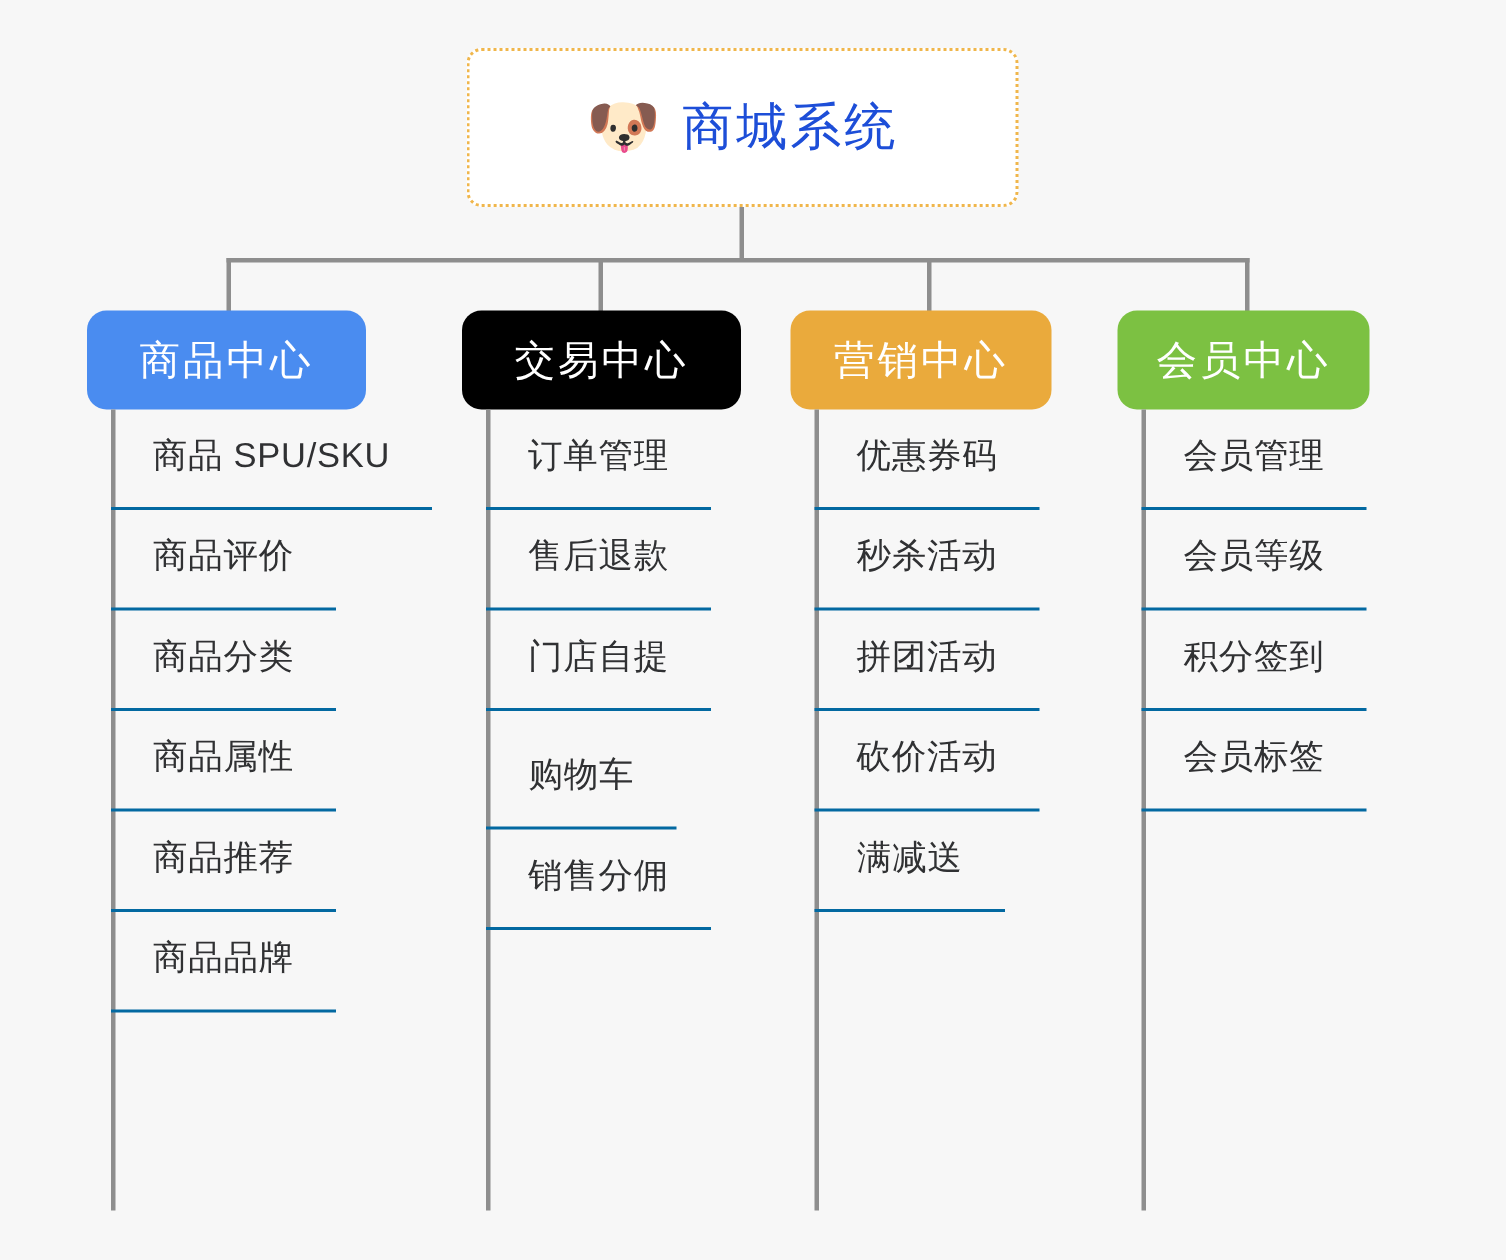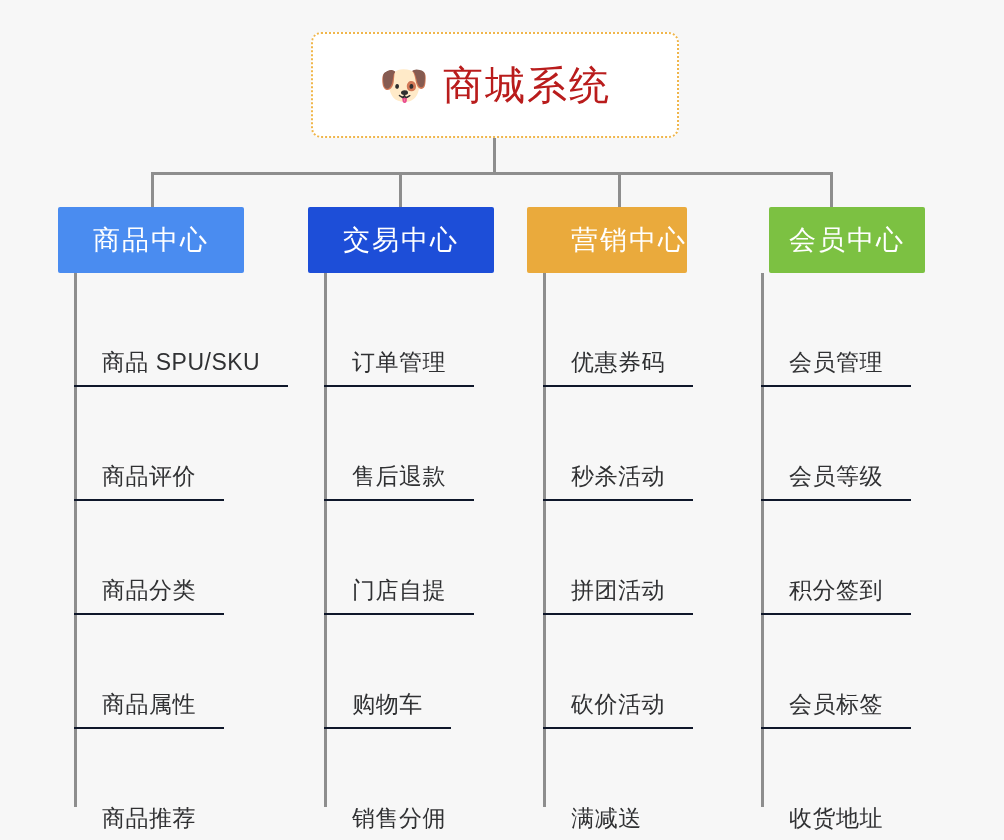--- a/index.html
+++ b/index.html
@@ -35,22 +35,22 @@
     align-items: center;
     justify-content: center;
     gap: 14px;
   }
   .root-emoji {
     font-size: 40px;
     line-height: 1;
     display: block;
   }
   .root-title {
-    font-size: 40px;
-    color: #b91c1c;
+    font-size: 34px;
+    color: #1d4ed8;
     letter-spacing: 2px;
     line-height: 1;
     white-space: nowrap;
   }
 
   
   .conn {
     position: absolute;
     background: #8e8e8e;
   }
@@ -61,21 +61,21 @@
   .column {
     position: absolute;
     top: 207px;
   }
   .cat-box {
     position: absolute;
     top: 0;
     left: 0;
     height: 66px;
     box-sizing: border-box;
-    border-radius: 2px;
+    border-radius: 13px;
     display: flex;
     align-items: center;
     justify-content: center;
     color: #ffffff;
     font-size: 27px;
     letter-spacing: 2px;
     white-space: nowrap;
   }
   .trunk {
     position: absolute;
@@ -84,27 +84,27 @@
     width: 3px;
     background: #8e8e8e;
   }
   .leaf-list {
     position: absolute;
     left: 16px;
     top: 66px;
   }
   .leaf-item {
     position: relative;
-    height: 114px;
+    height: 67px;
     box-sizing: border-box;
     display: flex;
     align-items: flex-end;
     justify-content: center;
-    border-bottom: 2px solid #0f172a;
-    padding: 0 10px 8px 10px;
+    border-bottom: 2px solid #0369a1;
+    padding: 0 10px 20px 10px;
   }
   .leaf-label {
     font-size: 23px;
     color: #303133;
     white-space: nowrap;
     line-height: 1.25;
     letter-spacing: 0.5px;
   }
 </style>
 </head>
@@ -144,44 +144,44 @@
         </div>
         <div class="leaf-item" style="width: 150px;">
           <span class="leaf-label">商品推荐</span>
         </div>
         <div class="leaf-item" style="width: 150px;">
           <span class="leaf-label">商品品牌</span>
         </div>
       </div>
     </div>
     <div class="column" style="left: 308px; width: 186px;">
-      <div class="cat-box" style="width: 186px; background: #1d4ed8;">
+      <div class="cat-box" style="width: 186px; background: #000000;">
         <span>交易中心</span>
       </div>
       <div class="trunk" style="height: 534px;"></div>
       <div class="leaf-list">
         <div class="leaf-item" style="width: 150px;">
           <span class="leaf-label">订单管理</span>
         </div>
         <div class="leaf-item" style="width: 150px;">
           <span class="leaf-label">售后退款</span>
         </div>
         <div class="leaf-item" style="width: 150px;">
           <span class="leaf-label">门店自提</span>
         </div>
-        <div class="leaf-item" style="width: 127px;">
+        <div class="leaf-item" style="width: 127px; margin-top: 12px;">
           <span class="leaf-label">购物车</span>
         </div>
         <div class="leaf-item" style="width: 150px;">
           <span class="leaf-label">销售分佣</span>
         </div>
       </div>
     </div>
     <div class="column" style="left: 527px; width: 186px;">
-      <div class="cat-box" style="width: 160px; background: rgb(234, 170, 60); justify-content: flex-end;">
+      <div class="cat-box" style="width: 174px; background: rgb(234, 170, 60);">
         <span>营销中心</span>
       </div>
       <div class="trunk" style="height: 534px;"></div>
       <div class="leaf-list">
         <div class="leaf-item" style="width: 150px;">
           <span class="leaf-label">优惠券码</span>
         </div>
         <div class="leaf-item" style="width: 150px;">
           <span class="leaf-label">秒杀活动</span>
         </div>
@@ -190,35 +190,32 @@
         </div>
         <div class="leaf-item" style="width: 150px; align-items: flex-end;">
           <span class="leaf-label">砍价活动</span>
         </div>
         <div class="leaf-item" style="width: 127px;">
           <span class="leaf-label">满减送</span>
         </div>
       </div>
     </div>
     <div class="column" style="left: 745px; width: 186px;">
-      <div class="cat-box" style="width: 156px; background: rgb(124, 193, 66); margin-left: 24px;">
+      <div class="cat-box" style="width: 168px; background: rgb(124, 193, 66);">
         <span>会员中心</span>
       </div>
       <div class="trunk" style="height: 534px;"></div>
       <div class="leaf-list">
         <div class="leaf-item" style="width: 150px;">
           <span class="leaf-label">会员管理</span>
         </div>
         <div class="leaf-item" style="width: 150px;">
           <span class="leaf-label">会员等级</span>
         </div>
         <div class="leaf-item" style="width: 150px;">
           <span class="leaf-label">积分签到</span>
         </div>
         <div class="leaf-item" style="width: 150px; text-align: center;">
           <span class="leaf-label">会员标签</span>
         </div>
-        <div class="leaf-item" style="width: 150px;">
-          <span class="leaf-label">收货地址</span>
-        </div>
       </div>
     </div>
   </div>
 
 </body></html>

